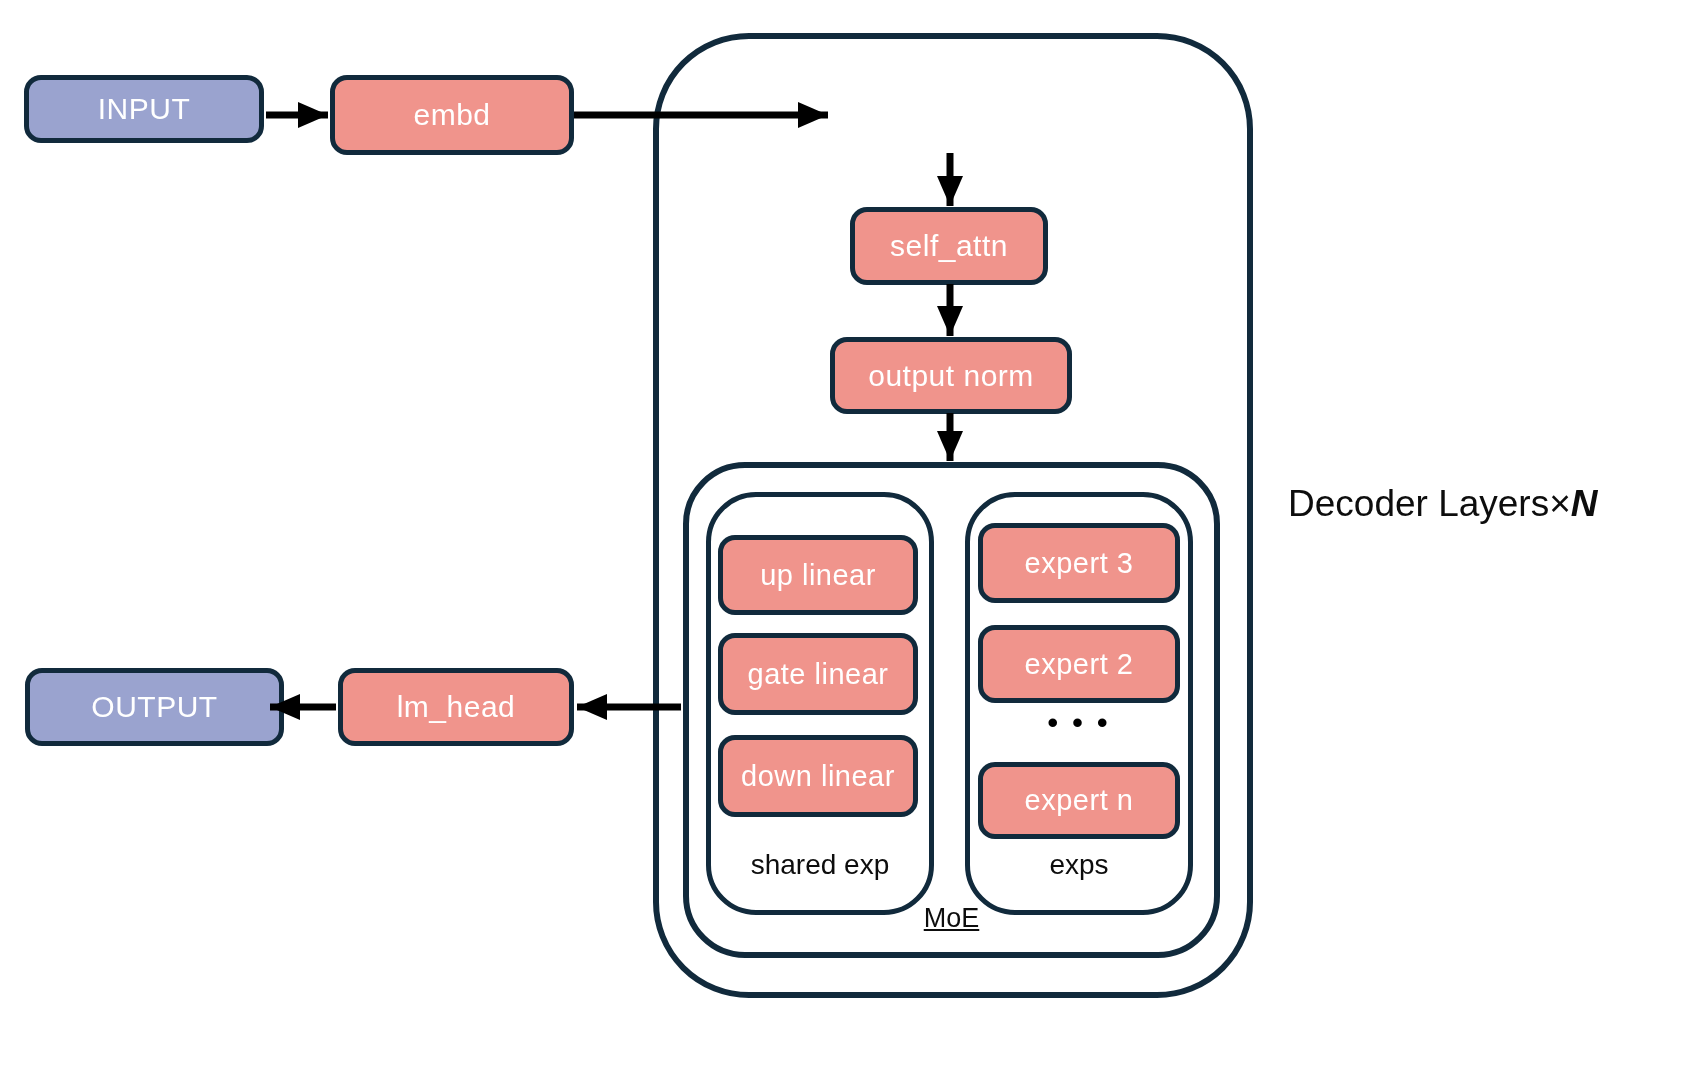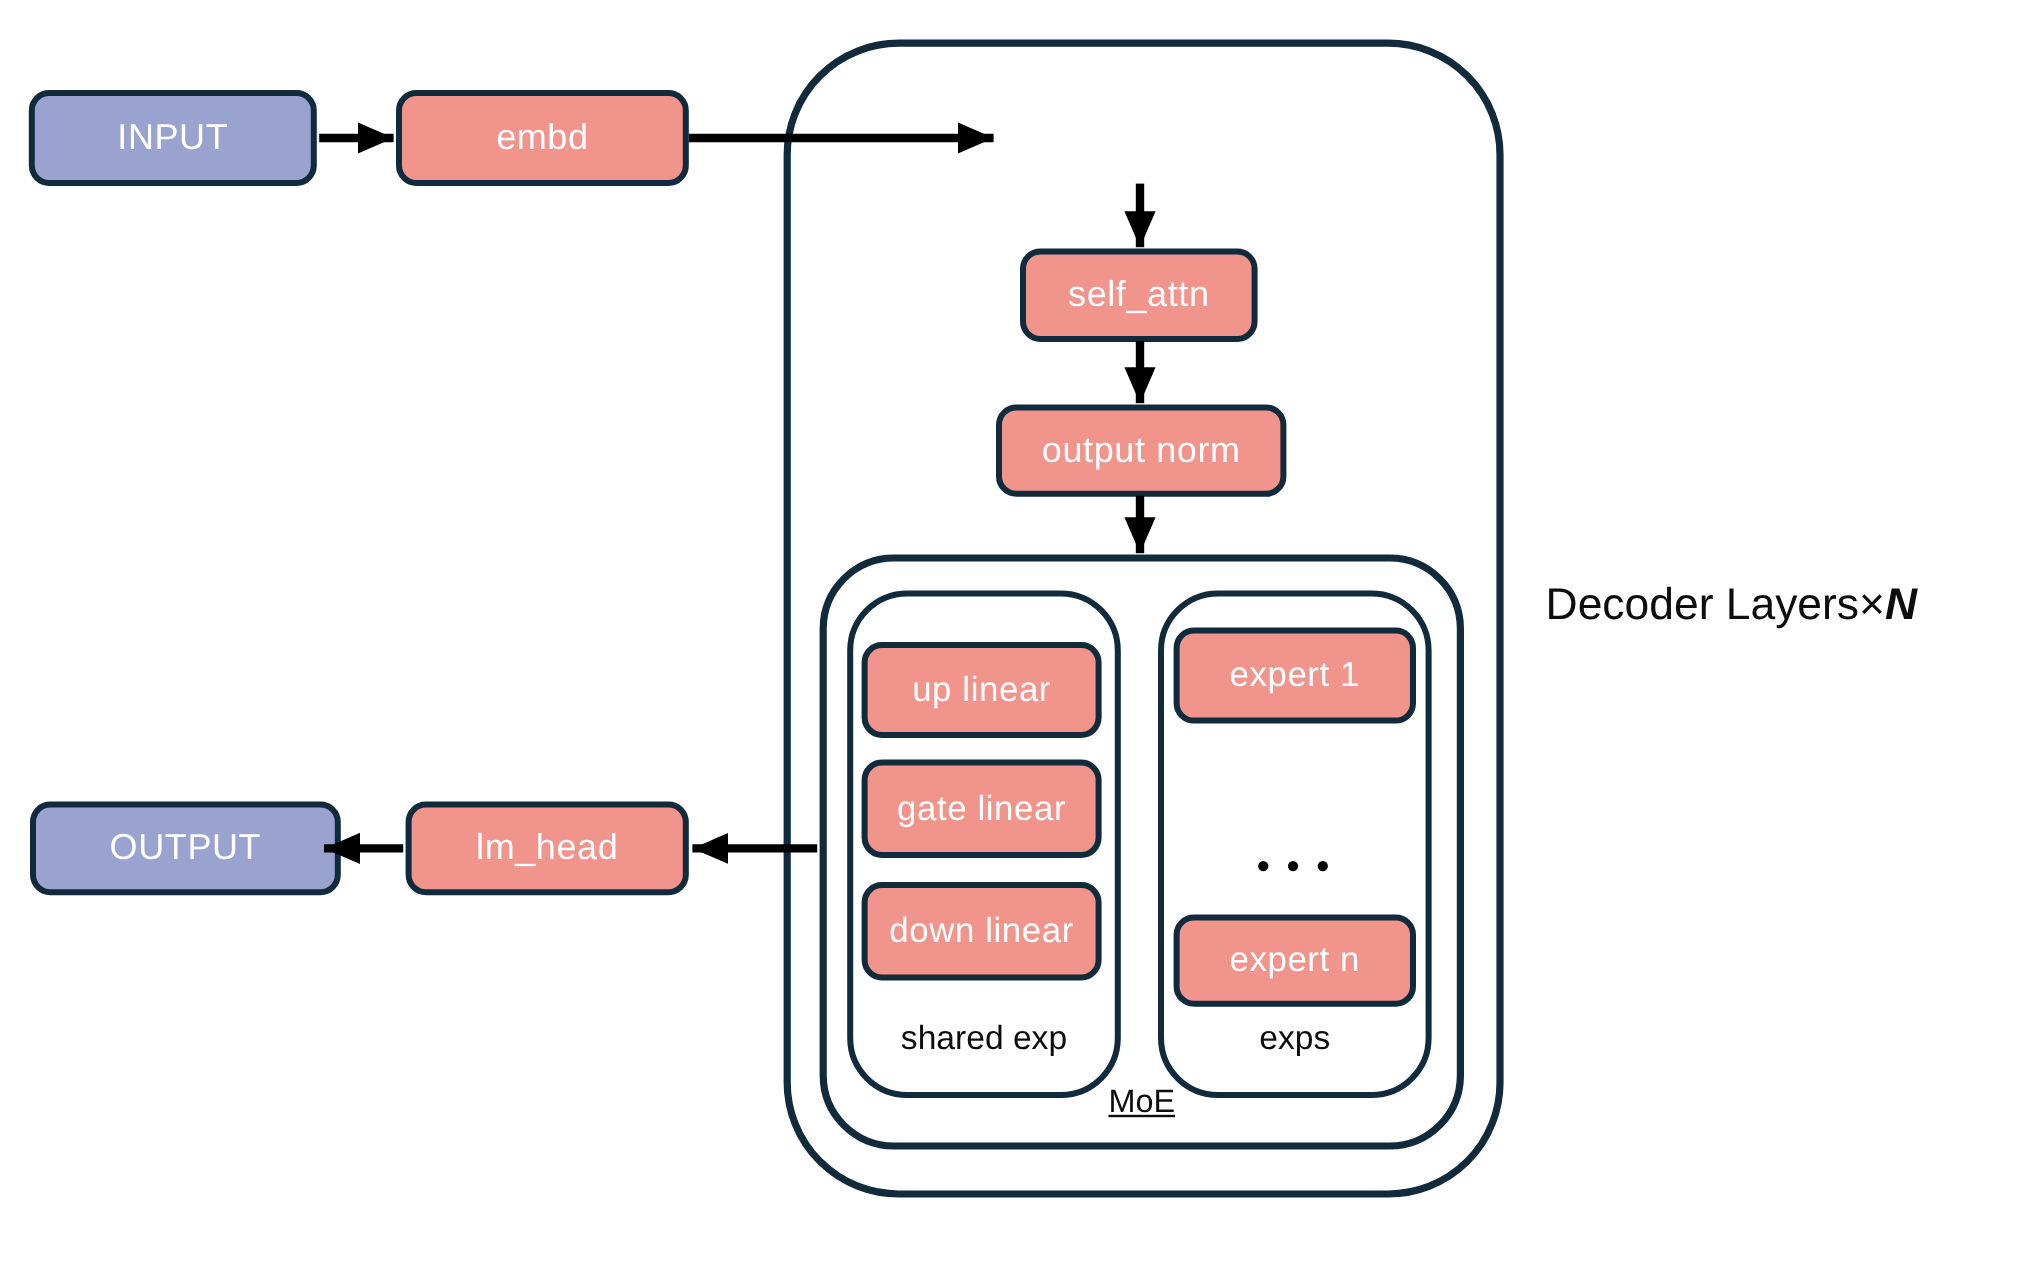--- a/index.html
+++ b/index.html
@@ -40,21 +40,21 @@
     box-sizing:border-box;
   }
   .lbl{
     position:absolute;
     color:var(--label);
     font-size:28px;
     text-align:center;
     white-space:nowrap;
   }
   
-  #n-input   {left:24px;  top:75px;  width:240px; height:80px;}
+  #n-input   {left:24px;  top:75px;  width:240px; height:68px;}
   #n-embd    {left:330px; top:75px;  width:244px; height:80px;}
   #n-inputnorm{left:830px;top:75px;  width:240px; height:80px;}
   #n-selfattn{left:850px; top:207px; width:198px; height:78px;}
   #n-outputnorm{left:830px;top:337px;width:242px; height:77px;}
   
   #c-decoder {left:653px; top:33px;  width:600px; height:965px; border-radius:96px;}
   #c-moe     {left:683px; top:462px; width:537px; height:496px; border-radius:62px;}
   #c-shared  {left:706px; top:492px; width:228px; height:423px; border-radius:50px; border-width:5px;}
   #c-exps    {left:965px; top:492px; width:228px; height:423px; border-radius:50px; border-width:5px;}
   
@@ -100,21 +100,22 @@
   <div class="node purple" id="n-input">INPUT</div>
   <div class="node salmon" id="n-embd">embd</div>
   <div class="node salmon" id="n-selfattn">self_attn</div>
   <div class="node salmon" id="n-up">up linear</div>
 
   <div class="node salmon" id="n-outputnorm">output norm</div>
   <div class="node salmon" id="n-gate">gate linear</div>
   <div class="node salmon" id="n-down">down linear</div>
   <div class="lbl" id="lbl-shared">shared exp</div>
 
-  <div class="node salmon" id="n-exp1">expert 1</div>
+  <div class="node salmon" id="n-exp1">expert 3</div>
+  <div class="node salmon" id="n-exp2">expert 2</div>
   <div class="lbl" id="ellipsis">• • •</div>
   <div class="node salmon" id="n-expn">expert n</div>
   <div class="lbl" id="lbl-exps">exps</div>
 
   <div class="lbl" id="lbl-moe">MoE</div>
 
   <div class="lbl" id="decoder-caption">
     <span>Decoder Layers×</span><span class="nvar">N</span>
   </div>
 

